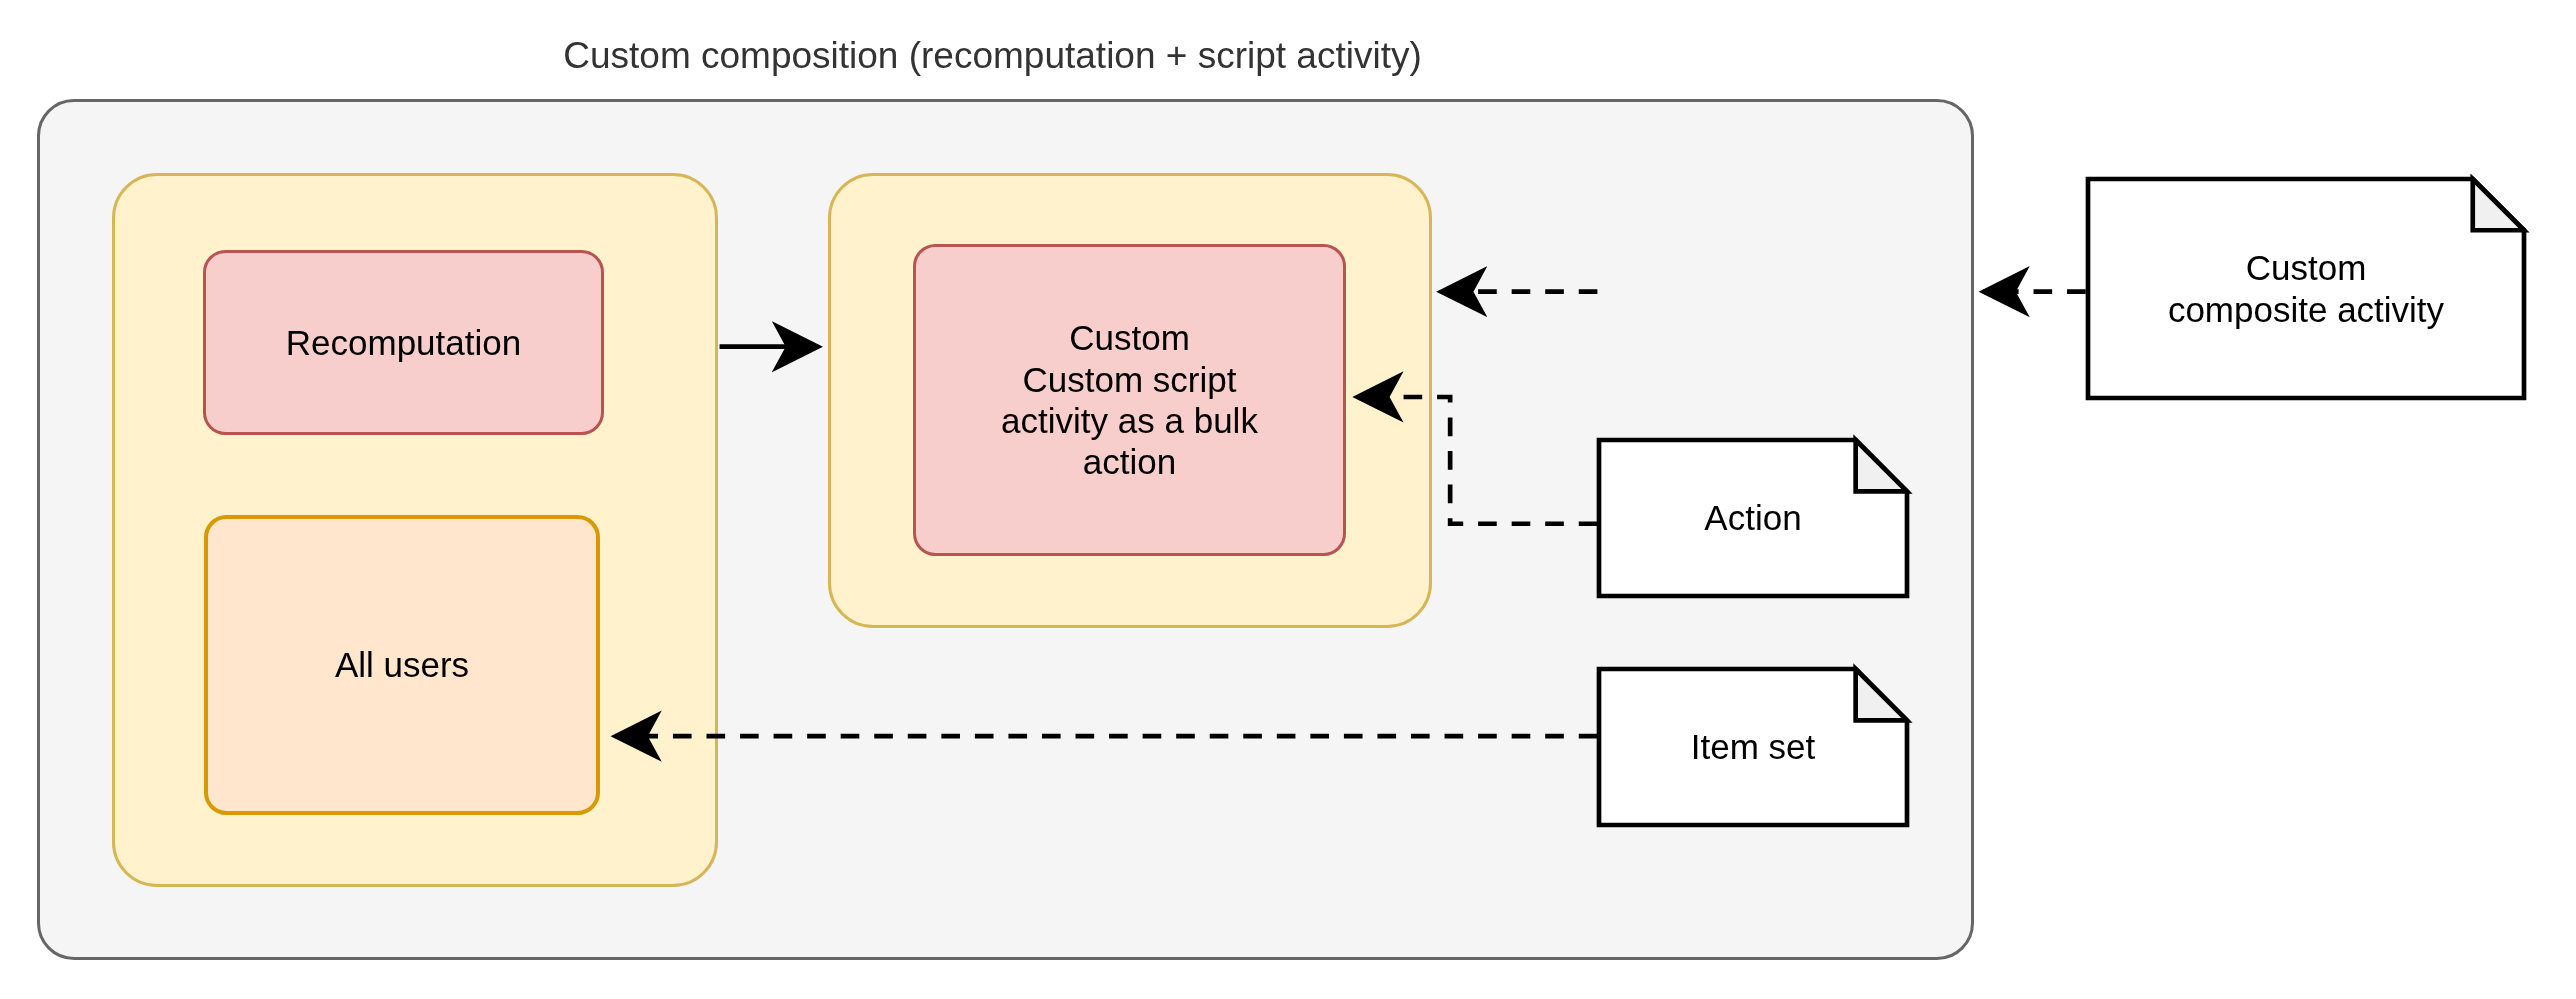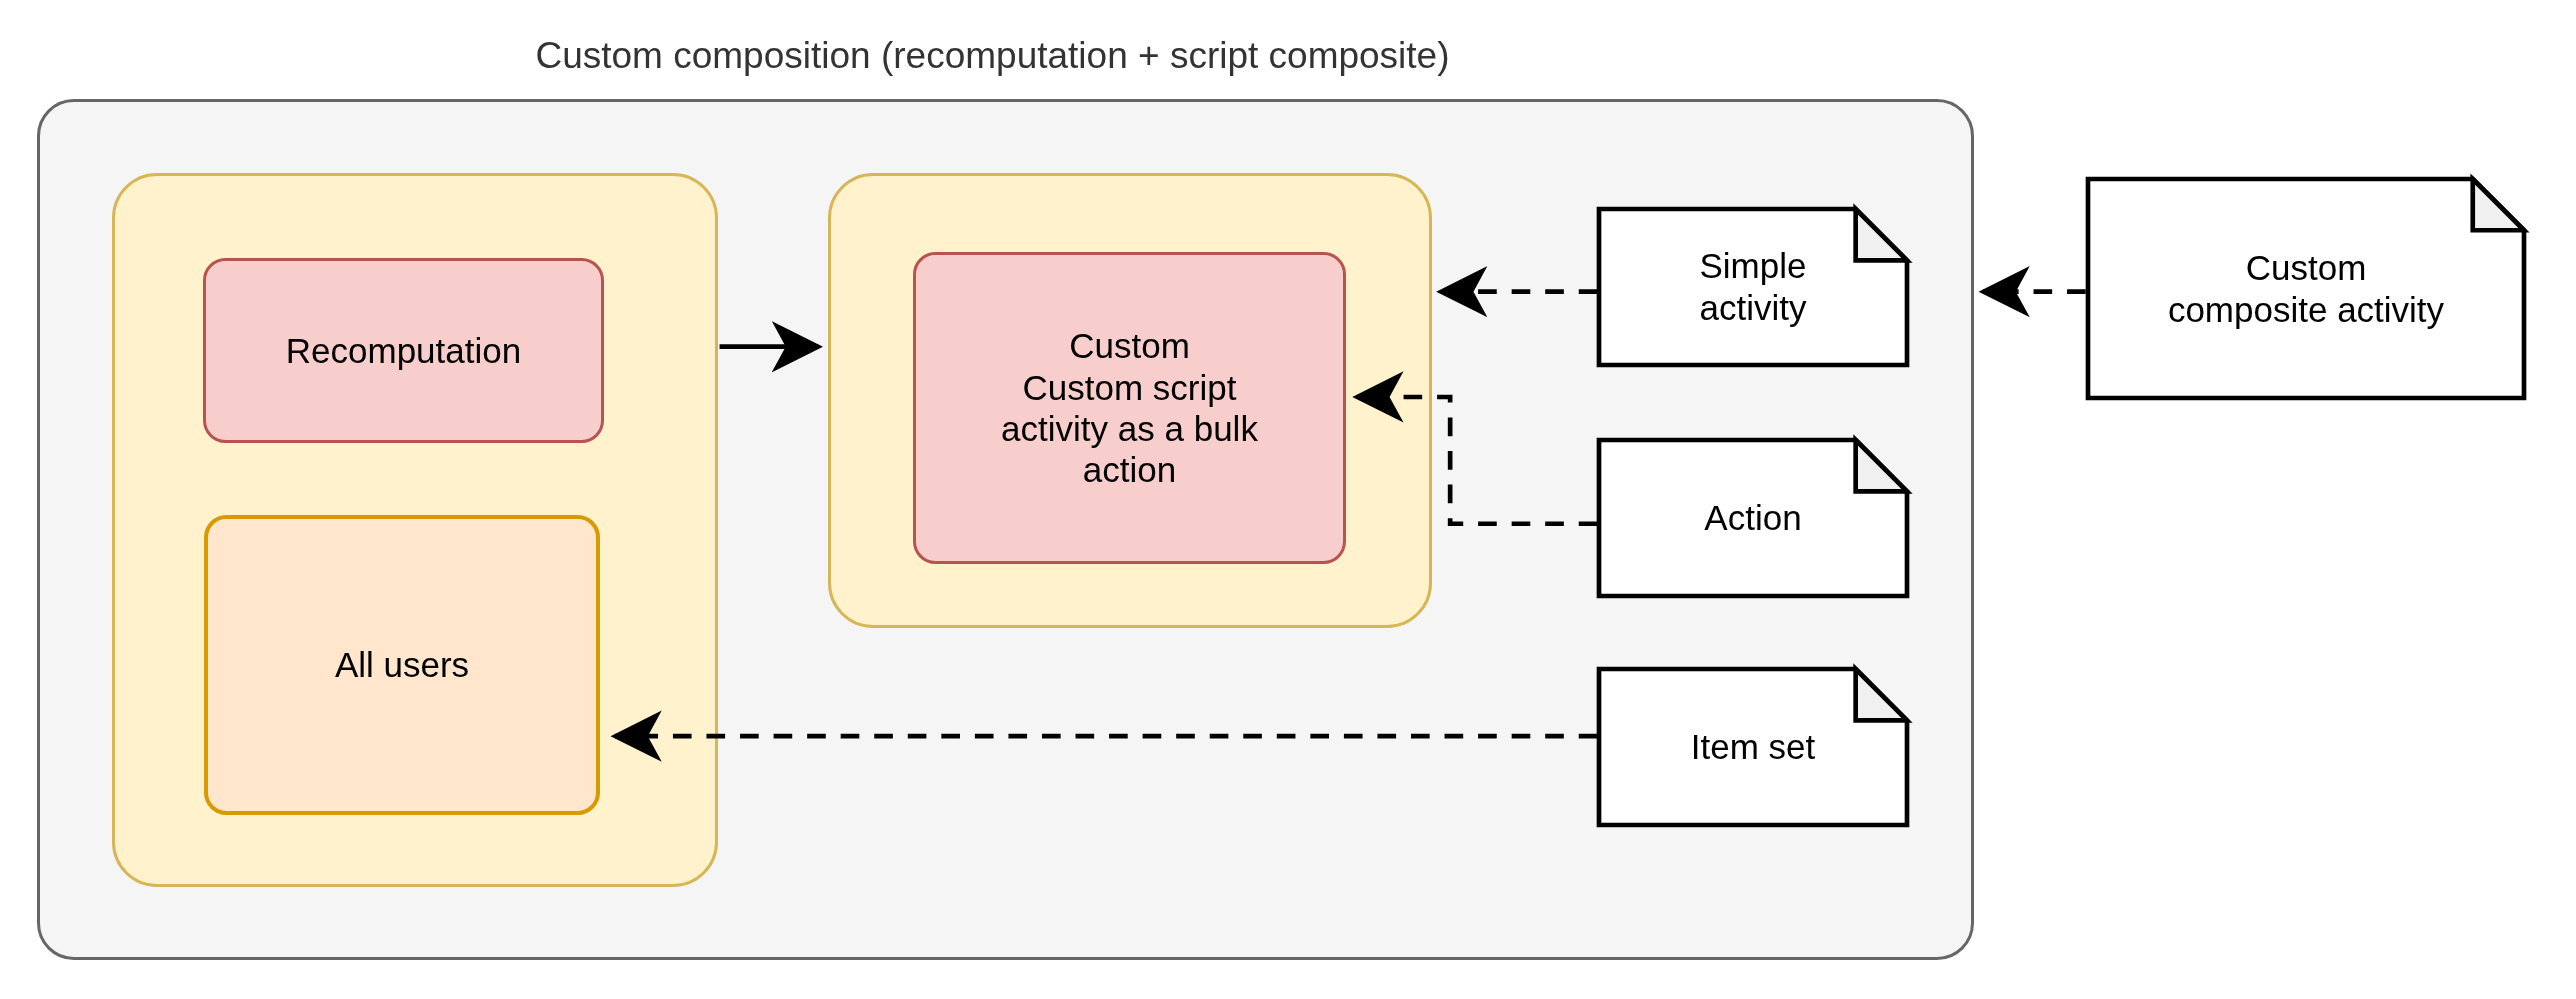--- a/index.html
+++ b/index.html
@@ -72,21 +72,20 @@
     justify-content: center;
     text-align: center;
     color: #000000;
     font-size: 35px;
     line-height: 1.18;
   }
   .node-pink {
     background: #f8cecc;
     border: 3.7px solid #b85450;
     border-radius: 22.4px;
-    margin-top: 8px;
   }
   .node-orange {
     background: #ffe6cc;
     border: 4.7px solid #d79b00;
     border-radius: 22.4px;
   }
   #node-recomputation {
     left: 203px;
     top: 250px;
     width: 401px;
@@ -146,21 +145,21 @@
     width: 2576px;
     height: 999px;
     pointer-events: none;
   }
 </style>
 </head>
 <body>
 
 <div id="canvas">
 
-  <div id="diagram-title">Custom composition (recomputation + script composite)</div>
+  <div id="diagram-title">Custom composition (recomputation + script activity)</div>
 
   <div id="outer-container"></div>
 
   <div id="group-recomputation" class="group-box"></div>
 
   <div id="group-script" class="group-box"></div>
 
   <div id="node-recomputation" class="node node-pink">
     <span>Recomputation</span>
   </div>
@@ -171,32 +170,20 @@
 
   <div id="node-groovy-script" class="node node-pink">
     <span>
       <span>Custom</span><br>
       <span>Custom script</span><br>
       <span>activity as a bulk</span><br>
       <span>action</span>
     </span>
   </div>
 
-  <div id="note-simple-activity" class="note">
-    <svg viewBox="0 0 330 167" preserveAspectRatio="none">
-      <polygon points="0,0 275,0 330,55 330,167 0,167" fill="#ffffff" stroke="#000000" stroke-width="5"></polygon>
-      <polygon points="275,0 330,55 275,55" fill="#f0f0f0" stroke="#000000" stroke-width="5"></polygon>
-    </svg>
-    <div class="note-label">
-      <span>
-        <span>Simple</span><br>
-        <span>activity</span>
-      </span>
-    </div>
-  </div>
 
   <div id="note-action" class="note">
     <svg viewBox="0 0 330 167" preserveAspectRatio="none">
       <polygon points="0,0 275,0 330,55 330,167 0,167" fill="#ffffff" stroke="#000000" stroke-width="5"></polygon>
       <polygon points="275,0 330,55 275,55" fill="#f0f0f0" stroke="#000000" stroke-width="5"></polygon>
     </svg>
     <div class="note-label">
       <span>Action</span>
     </div>
   </div>

